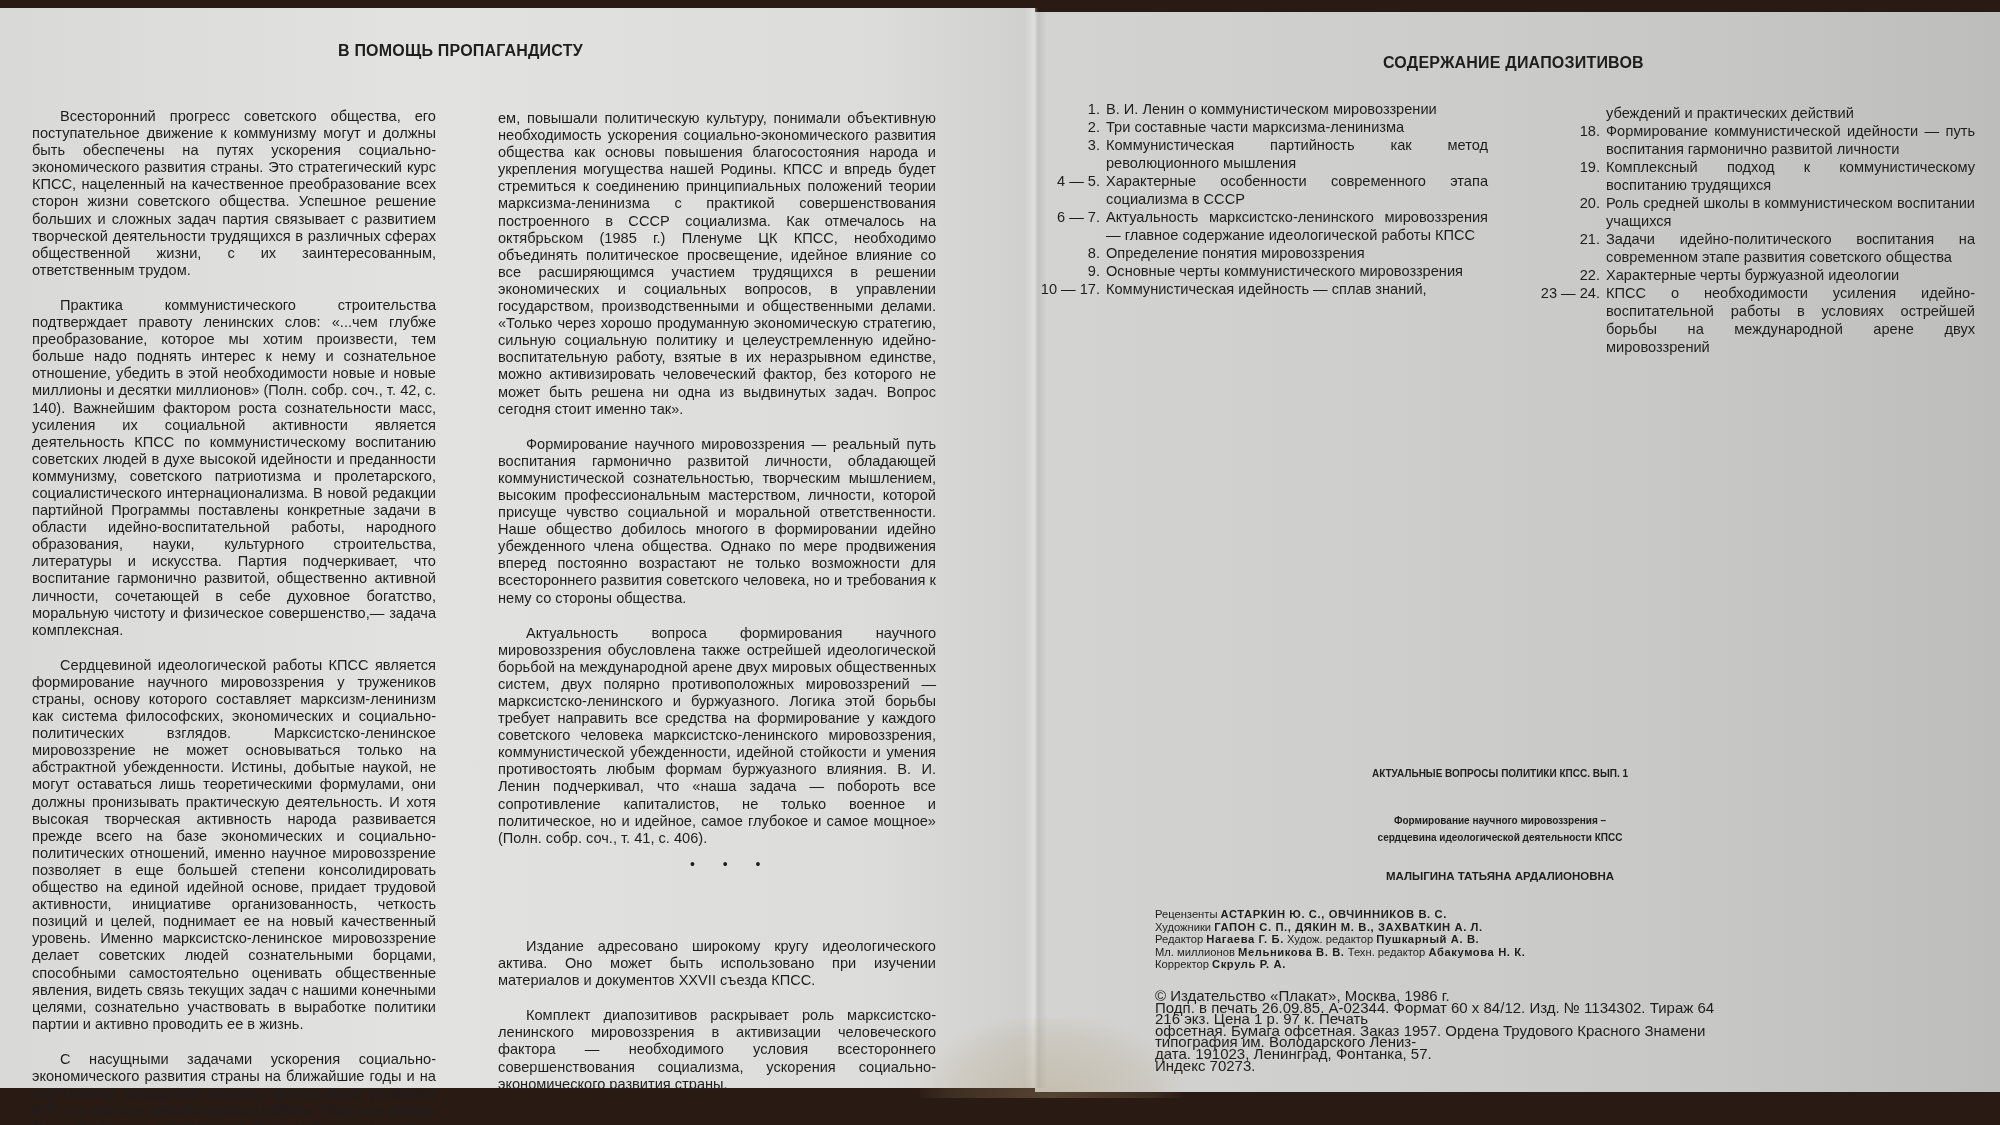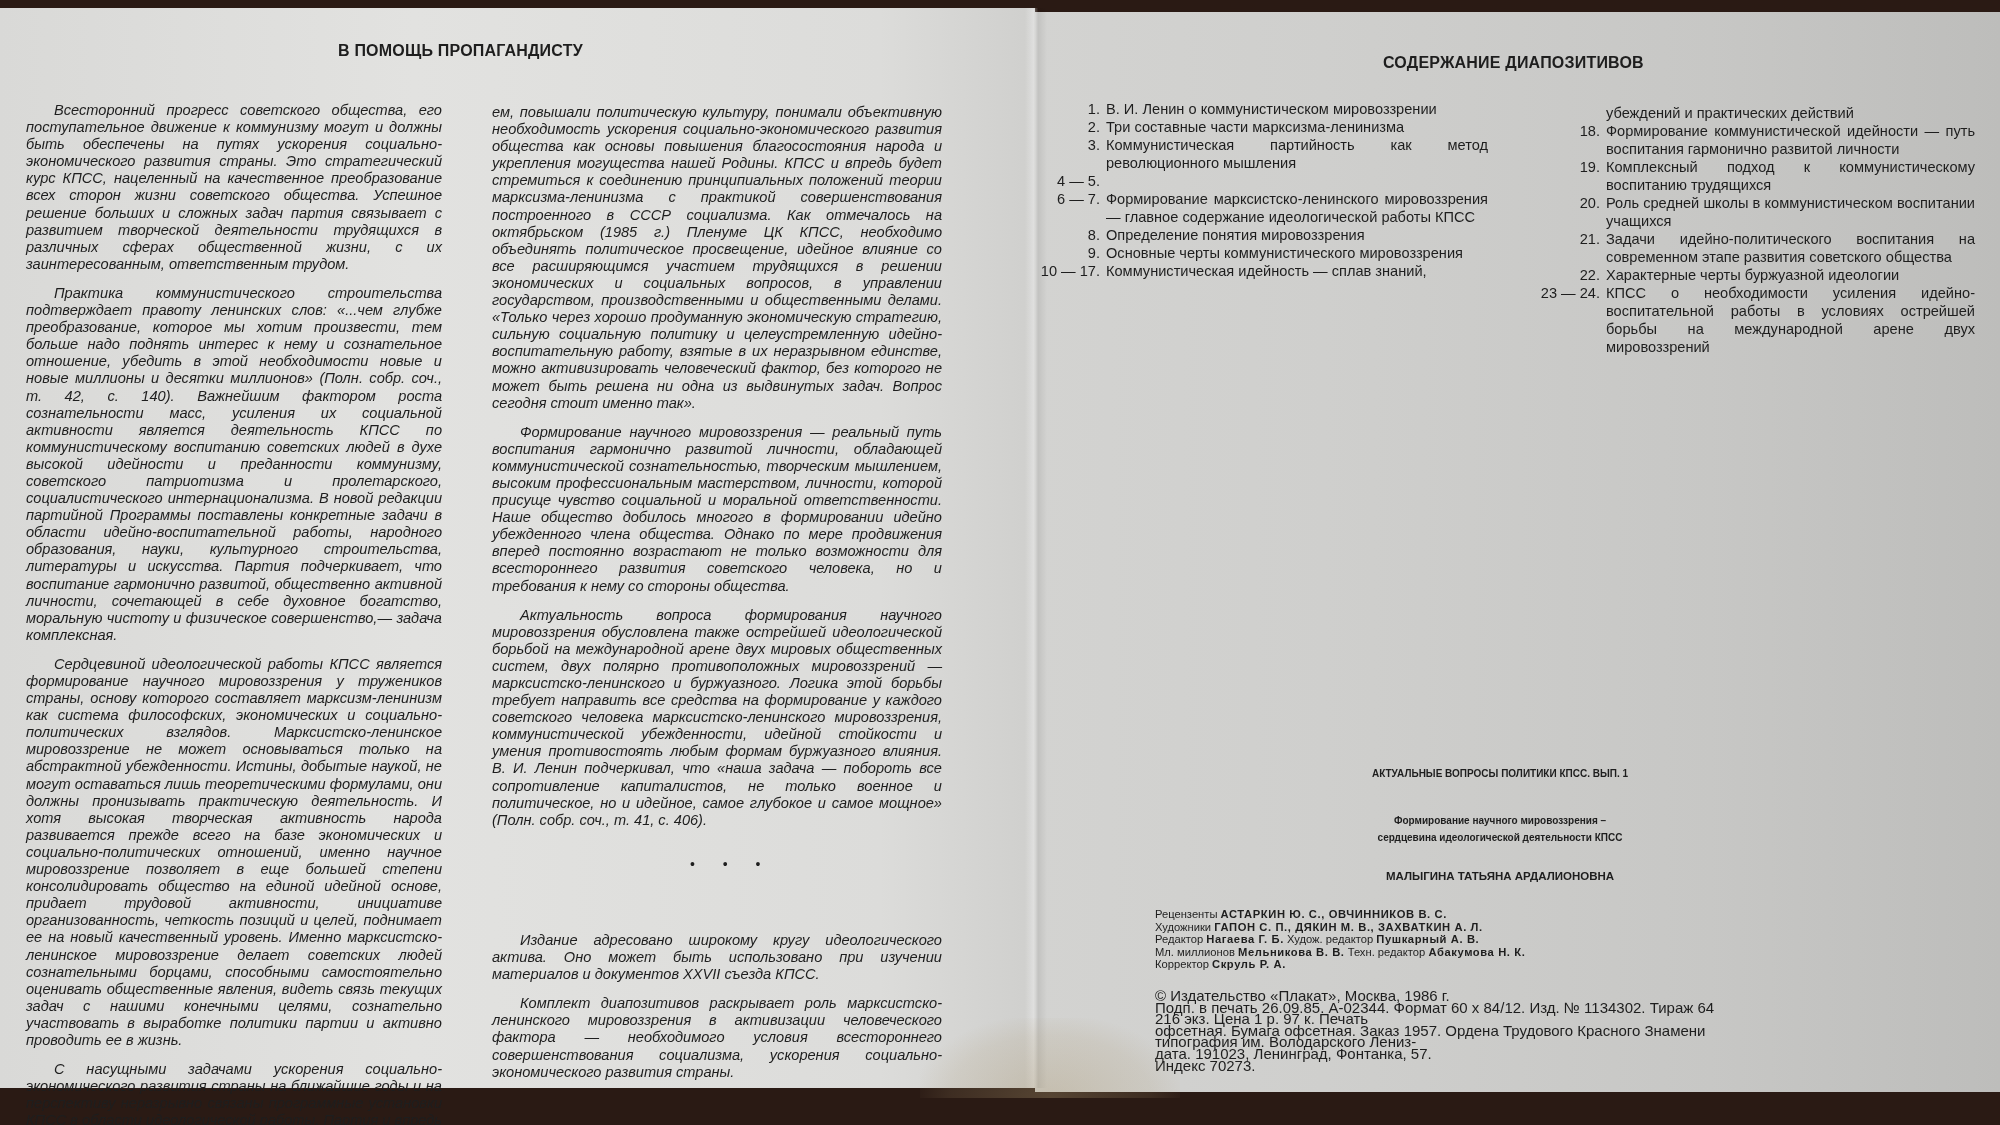--- a/index.html
+++ b/index.html
@@ -34,21 +34,21 @@
     position: absolute; left: 920px; top: 1010px; width: 260px; height: 80px;
     background: radial-gradient(ellipse at 50% 100%, rgba(170,150,110,0.35) 0%, rgba(170,150,110,0.15) 55%, rgba(0,0,0,0) 75%);
   }
   .section-heading {
     position: absolute; font-weight: bold; font-size: 16px; letter-spacing: 0.2px;
   }
   .col {
     position: absolute; font-size: 14.6px; line-height: 17.1px;
     text-align: justify; hyphens: manual;
   }
-  .col p { margin: 12px; text-indent: 28px; font-style: italic; }
+  .col p { margin: 18px; text-indent: 28px; }
   .col-1 { left: 14px; top: 82px; width: 440px; }
   .col-2 { left: 480px; top: 84px; width: 474px; }
   .col-2b { left: 480px; top: 912px; width: 474px; }
   .sep { position: absolute; left: 690px; top: 848px; font-size: 14px; letter-spacing: 12px; }
 
   .toc { position: absolute; font-size: 14.6px; line-height: 18px; }
   .toc-col-1 { left: 1020px; top: 92px; width: 468px; }
   .toc-col-2 { left: 1520px; top: 96px; width: 455px; }
   .toc-item { display: flex; }
   .toc-num { width: 80px; text-align: right; padding-right: 6px; flex: none; white-space: nowrap; }
@@ -103,24 +103,25 @@
       <div class="toc-item">
         <span class="toc-num">2.</span>
         <span class="toc-text">Три составные части марксизма-ленинизма</span>
       </div>
       <div class="toc-item">
         <span class="toc-num">3.</span>
         <span class="toc-text">Коммунистическая партийность как метод революционного мышления</span>
       </div>
       <div class="toc-item">
         <span class="toc-num">4 — 5.</span>
+        <span class="toc-text">Характерные особенности современного этапа социализма в СССР</span>
       </div>
       <div class="toc-item">
         <span class="toc-num">6 — 7.</span>
-        <span class="toc-text">Формирование марксистско-ленинского мировоззрения — главное содержание идеологической работы КПСС</span>
+        <span class="toc-text">Актуальность марксистско-ленинского мировоззрения — главное содержание идеологической работы КПСС</span>
       </div>
       <div class="toc-item">
         <span class="toc-num">8.</span>
         <span class="toc-text">Определение понятия мировоззрения</span>
       </div>
       <div class="toc-item">
         <span class="toc-num">9.</span>
         <span class="toc-text">Основные черты коммунистического мировоззрения</span>
       </div>
       <div class="toc-item">

